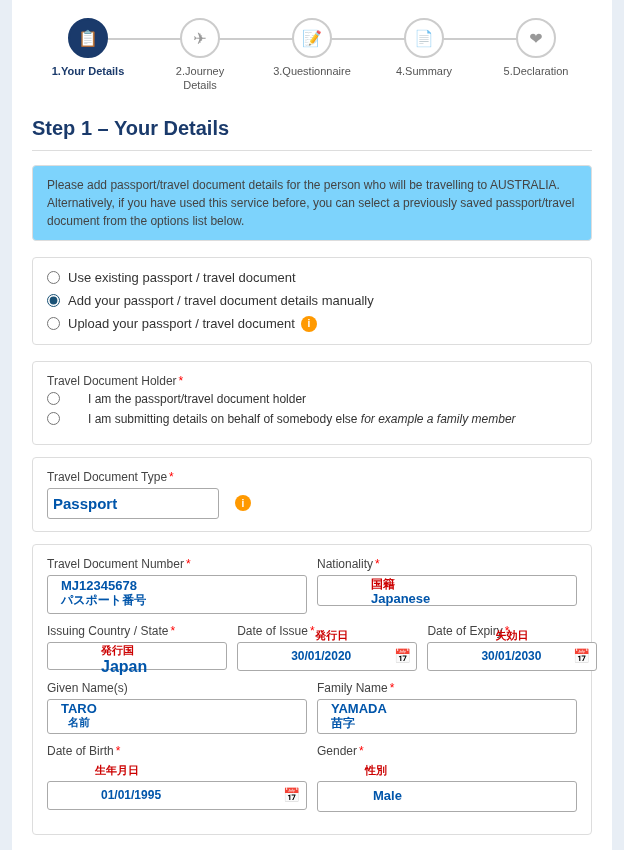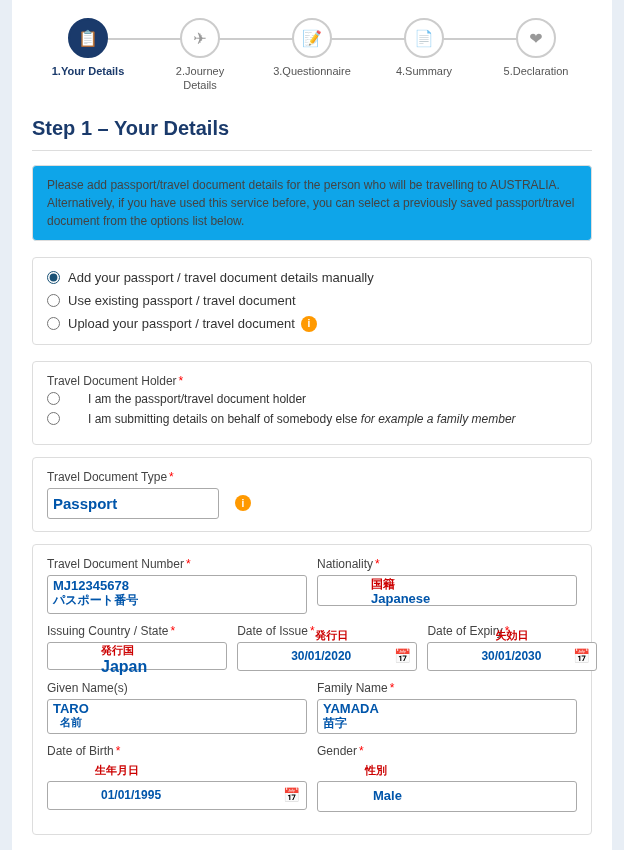--- a/index.html
+++ b/index.html
@@ -83,21 +83,21 @@
     }
     .page-title {
       font-size: 20px;
       font-weight: bold;
       color: #1a3a6b;
       margin-bottom: 14px;
       border-bottom: 1px solid #ddd;
       padding-bottom: 10px;
     }
     .info-box {
-      background: #0ea5e9;
+      background: #7dd3fc;
       border: 1px solid #ddd;
       border-radius: 4px;
       padding: 10px 14px;
       font-size: 12px;
       color: #444;
       margin-bottom: 16px;
       line-height: 1.5;
     }
 
     
@@ -224,21 +224,21 @@
       z-index: 5;
     }
 
     
     .input-overlay-wrapper {
       position: relative;
     }
     .input-overlay {
       position: absolute;
       top: 2px;
-      left: 6px;
+      left: 14px;
       font-size: 12px;
       font-weight: bold;
       pointer-events: none;
       z-index: 5;
       line-height: 1.2;
     }
 
     
     .annotation-above {
       color: #cc0000;
@@ -277,26 +277,26 @@
   </div>
 
   <div class="content">
 
     <div class="page-title">Step 1 – Your Details</div>
 
     <div class="info-box">Please add passport/travel document details for the person who will be travelling to AUSTRALIA. Alternatively, if you have used this service before, you can select a previously saved passport/travel document from the options list below.</div>
 
     <div class="radio-section">
       <div class="radio-option">
+        <input type="radio" name="doc_entry" style="">
+        <span>Use existing passport / travel document</span>
+      </div>
+      <div class="radio-option">
         <input type="radio" name="doc_entry" checked="" style="">
         <span>Add your passport / travel document details manually</span>
-      </div>
-      <div class="radio-option">
-        <input type="radio" name="doc_entry" style="">
-        <span>Use existing passport / travel document</span>
       </div>
       <div class="radio-option">
         <input type="radio" name="doc_entry" style="">
         <span>Upload your passport / travel document</span>
         <span class="info-icon">i</span>
       </div>
     </div>
 
     <div class="form-section">
       <div class="field-label">

